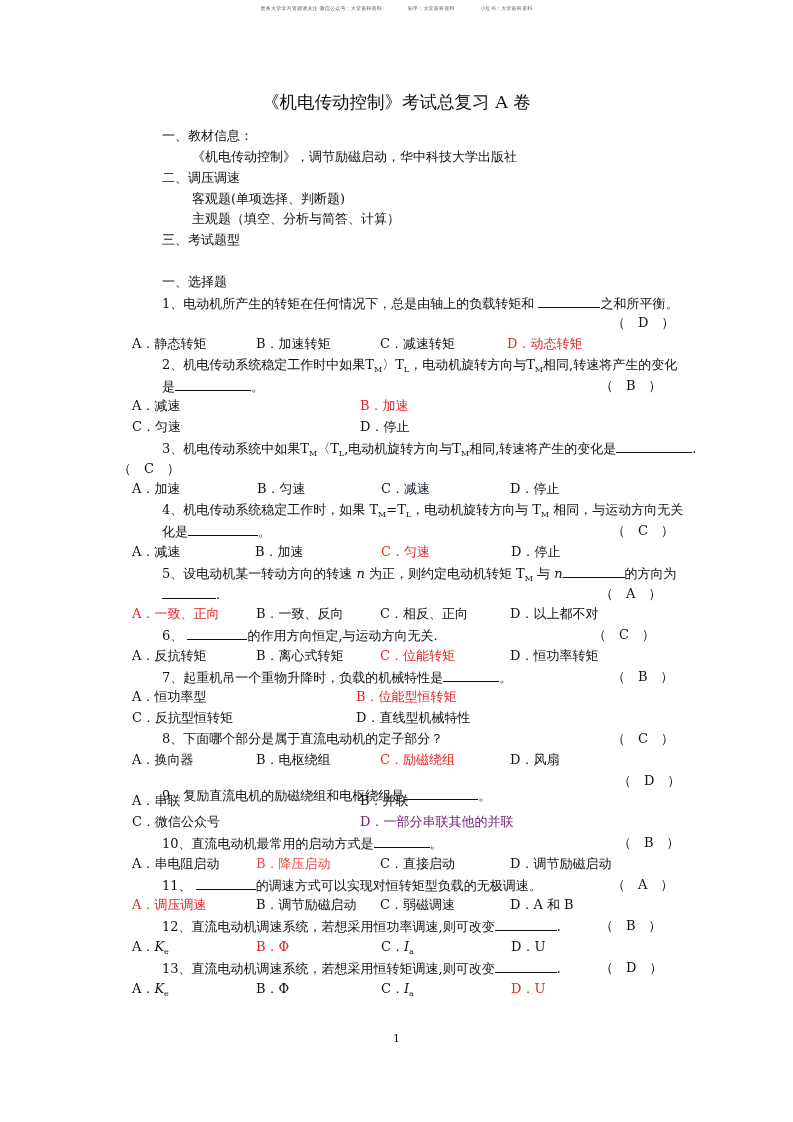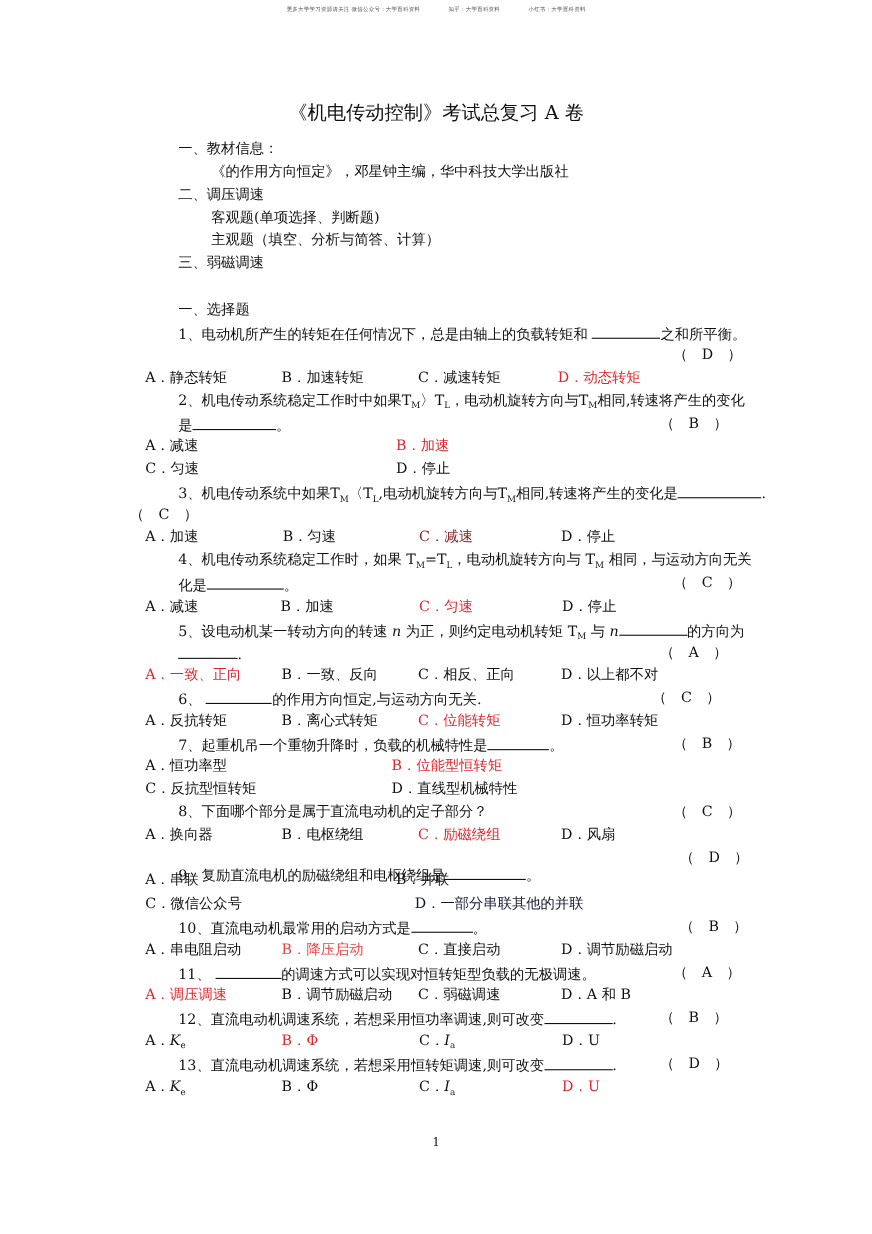--- a/index.html
+++ b/index.html
@@ -26,25 +26,25 @@
 
 <div class="header-note">
   <span>更多大学学习资源请关注 微信公众号：大学百科资料</span>
   <span>知乎：大学百科资料</span>
   <span>小红书：大学百科资料</span>
 </div>
 
 <div class="title">《机电传动控制》考试总复习 A 卷</div>
 
 <div class="line" style="top:128px">一、教材信息：</div>
-<div class="line indent" style="top:149px">《的作用方向恒定》，邓星钟主编，华中科技大学出版社</div>
+<div class="line indent" style="top:149px">《机电传动控制》，调节励磁启动，华中科技大学出版社</div>
 <div class="line" style="top:170px">二、调压调速</div>
 <div class="line indent" style="top:191px">客观题(单项选择、判断题)</div>
 <div class="line indent" style="top:211px">主观题（填空、分析与简答、计算）</div>
-<div class="line" style="top:232px">三、弱磁调速</div>
+<div class="line" style="top:232px">三、考试题型</div>
 
 <div class="line" style="top:274px">一、选择题</div>
 
 <div class="line" style="top:295px">
   <span>1、</span><span>电动机所产生的转矩在任何情况下，总是由轴上的负载转矩和 </span><span class="blank" style="width:62px"></span><span>之和所平衡。</span>
 </div>
 <div class="ans" style="top:315px; left:612px">（　D　）</div>
 <div class="opt-row" style="top:336px">
   <span class="opt" style="left:0">A．静态转矩</span>
   <span class="opt" style="left:124px">B．加速转矩</span>
@@ -68,21 +68,21 @@
   <span class="opt" style="left:228px">D．停止</span>
 </div>
 
 <div class="line" style="top:440px">
   <span>3、</span><span>机电传动系统中如果T</span><sub>M</sub><span>〈T</span><sub>L</sub><span>,电动机旋转方向与T</span><sub>M</sub><span>相同,转速将产生的变化是</span><span class="blank" style="width:76px"></span><span>.</span>
 </div>
 <div class="ans" style="top:461px; left:118px">（　C　）</div>
 <div class="opt-row" style="top:481px">
   <span class="opt" style="left:0">A．加速</span>
   <span class="opt" style="left:125px">B．匀速</span>
-  <span class="opt red" style="left: 249px; color: #7f1d1d;">C．减速</span>
+  <span class="opt red" style="left: 249px; color: #0f172a;">C．减速</span>
   <span class="opt" style="left:378px">D．停止</span>
 </div>
 
 <div class="line" style="top:502px">
   <span>4、</span><span>机电传动系统稳定工作时，如果 T</span><sub>M</sub><span>=T</span><sub>L</sub><span>，电动机旋转方向与 T</span><sub>M</sub><span> 相同，与运动方向无关</span>
 </div>
 <div class="line" style="top:523px">
   <span>化是</span><span class="blank" style="width:70px"></span><span>。</span>
 </div>
 <div class="ans" style="top:523px; left:612px">（　C　）</div>
@@ -145,21 +145,21 @@
 <div class="line" style="top:787px">
   <span>9、</span><span>复励直流电机的励磁绕组和电枢绕组是</span><span class="blank" style="width:74px"></span><span>。</span>
 </div>
 <div class="ans" style="top:773px; left:618px">（　D　）</div>
 <div class="opt-row" style="top:793px">
   <span class="opt" style="left:0">A．串联</span>
   <span class="opt" style="left:228px">B．并联</span>
 </div>
 <div class="opt-row" style="top:814px">
   <span class="opt" style="left:0">C．微信公众号</span>
-  <span class="opt red" style="left: 228px; color: #0f172a; margin-left: 17px;">D．一部分串联其他的并联</span>
+  <span class="opt red" style="left: 228px; color: #701a75;">D．一部分串联其他的并联</span>
 </div>
 
 <div class="line" style="top:835px">
   <span>10、</span><span>直流电动机最常用的启动方式是</span><span class="blank" style="width:56px"></span><span>。</span>
 </div>
 <div class="ans" style="top:835px; left:618px">（　B　）</div>
 <div class="opt-row" style="top:856px">
   <span class="opt" style="left:0">A．串电阻启动</span>
   <span class="opt red" style="left: 124px; color: #ef4444;">B．降压启动</span>
   <span class="opt" style="left:248px">C．直接启动</span>

